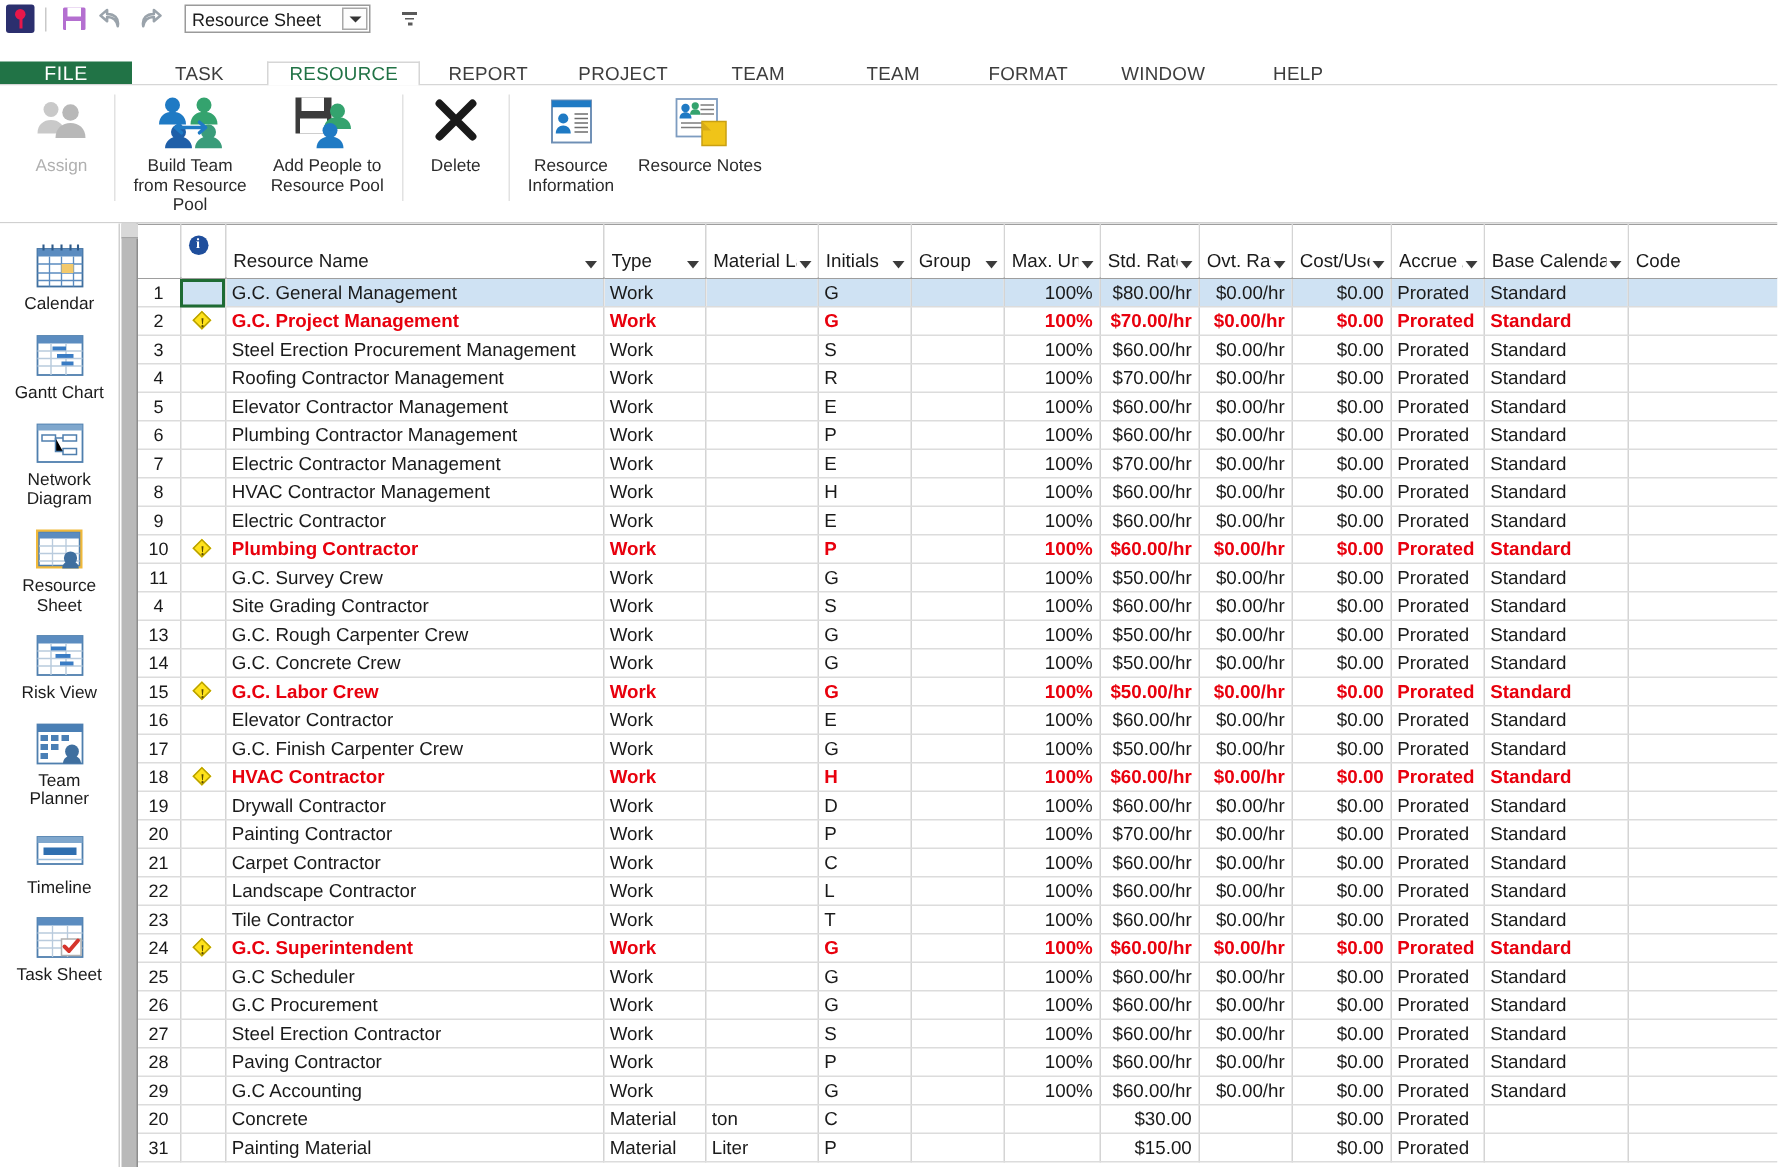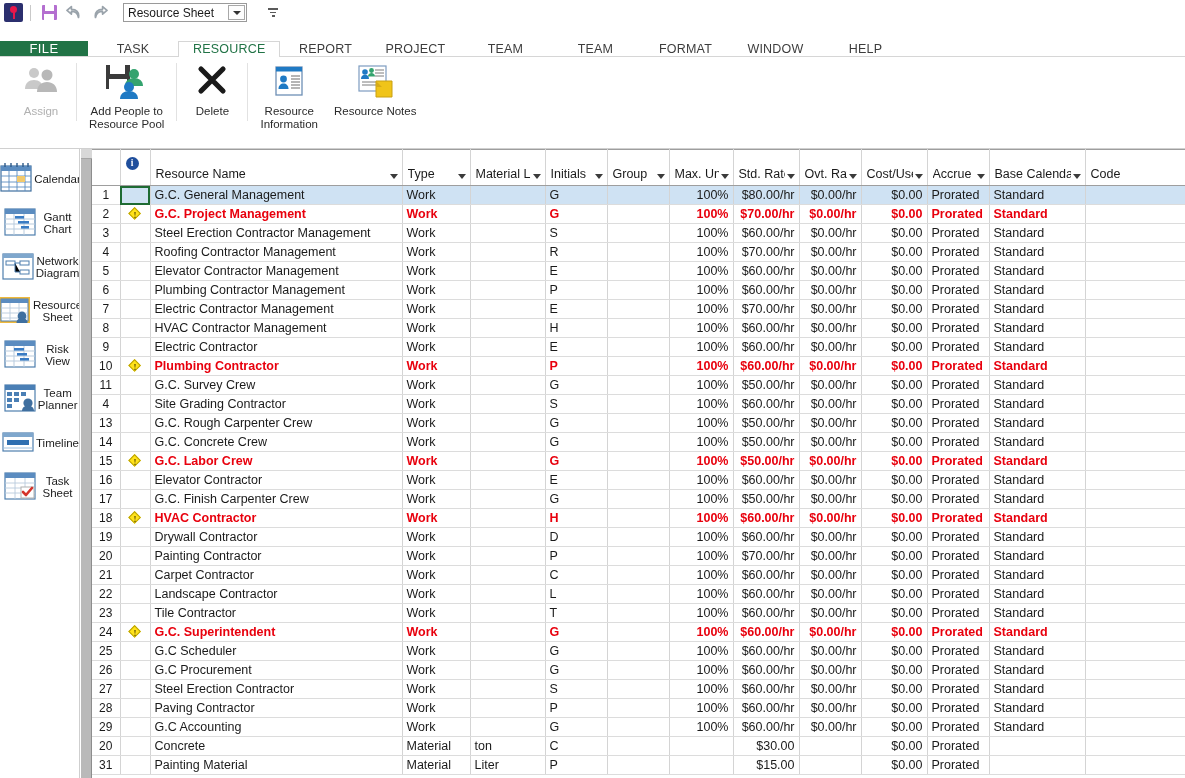--- a/index.html
+++ b/index.html
@@ -108,21 +108,21 @@
   .body-area { position:absolute; left:0; top:149px; width:1185px; height:629px; background:#fff; }
 
   
   .sidebar {
     position:absolute; left:0; top:0; width:80px; height:629px;
     background:#fff; border-right:1px solid #cfcfcf;
     display:flex; flex-direction:column; align-items:center; padding-top:8px;
     overflow:hidden;
   }
   .sb-item {
-    width:80px; padding:4px 2px 6px; display:flex; flex-direction:row;
+    width:80px; padding:4px 2px 6px; display:flex; flex-direction:column;
     align-items:center; cursor:pointer;justify-content:center;
   }
   .sb-ico { width:38px; height:34px; display:flex; align-items:center; justify-content:center; }
   .sb-label {
     margin-top:2px; font-size:11.5px; line-height:12.5px; color:#1c1c1c;
     text-align:center; white-space:pre-line;
   }
 
   
   .vdivider {
@@ -295,20 +295,38 @@
               <path d="M4 25c0-6 4-9 9-9s9 3 9 9z" fill="#c9c9c9"></path>
       <circle cx="26" cy="11" r="5.5" fill="#b8b8b8"></circle>
               <path d="M16 28c0-6.5 4.5-10 10-10s10 3.5 10 10z" fill="#b8b8b8"></path>
     </svg>
           </div>
           <div class="rb-label">Assign</div>
         </div>
         <div class="rb-sep"></div>
         <div class="rb-item">
           <div class="rb-ico">
+            <svg width="48" height="36" viewBox="0 0 48 36">
+      <circle cx="12" cy="7" r="5" fill="#1f7ac4"></circle>
+              <path d="M3 20c0-5.5 4-8.5 9-8.5s9 3 9 8.5z" fill="#1f7ac4"></path>
+      <circle cx="33" cy="7" r="5" fill="#34a36e"></circle>
+              <path d="M24 20c0-5.5 4-8.5 9-8.5s9 3 9 8.5z" fill="#34a36e"></path>
+      <circle cx="16" cy="25" r="5" fill="#1f5fa8"></circle>
+              <path d="M7 36c0-5 4-8 9-8s9 3 9 8z" fill="#1f5fa8"></path>
+      <circle cx="36" cy="25" r="5" fill="#3a9c7a"></circle>
+              <path d="M27 36c0-5 4-8 9-8s9 3 9 8z" fill="#3a9c7a"></path>
+      <path d="M14 22h20M14 22l4-3.5M14 22l4 3.5M34 22l-4-3.5M34 22l-4 3.5" stroke="#1f7ac4" stroke-width="2.4" fill="none" stroke-linecap="round"></path>
+    </svg>
+          </div>
+          <div class="rb-label">Build Team
+from Resource
+Pool</div>
+        </div>
+        <div class="rb-item">
+          <div class="rb-ico">
             <svg width="46" height="36" viewBox="0 0 46 36">
       <rect x="2" y="2" width="24" height="24" fill="#3b3b3b"></rect>
       <rect x="6" y="2" width="15" height="9" fill="#ffffff"></rect>
       <rect x="5" y="16" width="18" height="10" fill="#ffffff"></rect>
       <circle cx="30" cy="11" r="5" fill="#34a36e"></circle>
               <path d="M21 23c0-5.2 4-8 9-8s9 2.8 9 8z" fill="#34a36e"></path>
       <circle cx="25" cy="24" r="5" fill="#1f7ac4"></circle>
               <path d="M16 36c0-5.2 4-8 9-8s9 2.8 9 8z" fill="#1f7ac4"></path>
     </svg>
           </div>
@@ -601,21 +619,21 @@
               <td class="col-std num">$70.00/hr</td>
               <td class="col-ovt num">$0.00/hr</td>
               <td class="col-cost num">$0.00</td>
               <td class="col-accr ctr">Prorated</td>
               <td class="col-basec ctr">Standard</td>
               <td class="col-code ctr"></td>
             </tr>
             <tr class="">
               <td class="c-rownum">3</td>
               <td class="c-ind"></td>
-              <td class="col-name ctr">Steel Erection Contractor Management</td>
+              <td class="col-name ctr">Steel Erection Procurement Management</td>
               <td class="col-type ctr">Work</td>
               <td class="col-matlab ctr"></td>
               <td class="col-init ctr">S</td>
               <td class="col-group ctr"></td>
               <td class="col-maxun num">100%</td>
               <td class="col-std num">$60.00/hr</td>
               <td class="col-ovt num">$0.00/hr</td>
               <td class="col-cost num">$0.00</td>
               <td class="col-accr ctr">Prorated</td>
               <td class="col-basec ctr">Standard</td>

